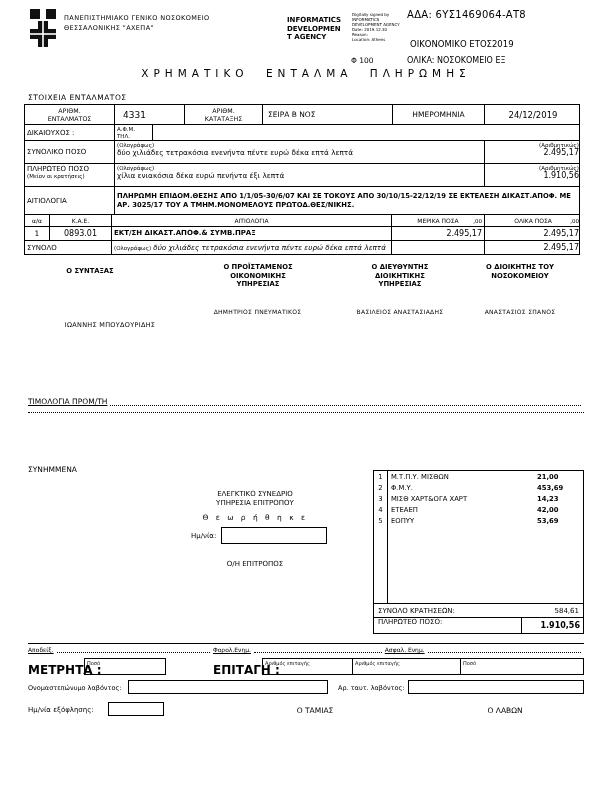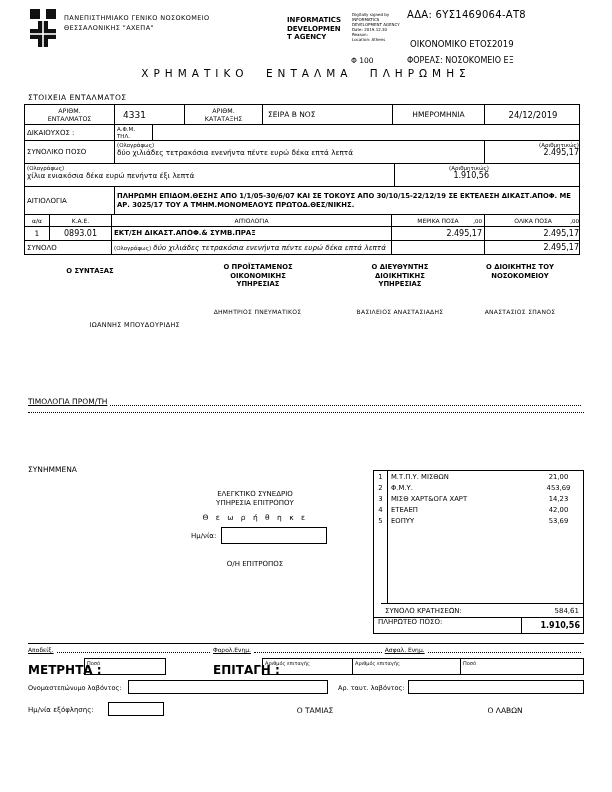--- a/index.html
+++ b/index.html
@@ -58,23 +58,23 @@
   .dbox { position:absolute; left:373px; top:470px; width:211px; height:164px;
           border:1px solid #000; display:flex; flex-direction:column; font-size:6.8px; }
   .dhead { position:relative; height:13px; flex:0 0 auto; }
   .dtitle { position:absolute; left:0; right:0; top:2px; text-align:center; text-decoration:underline; font-size:7px; }
   .dposo { position:absolute; right:6px; top:3px; font-size:6.5px; }
   .dbody { flex:1 1 auto; position:relative; }
   .vline { position:absolute; left:13px; top:0; bottom:0; width:1px; background:#000; }
   .drow { display:flex; height:11px; align-items:center; }
   .dno { width:13px; text-align:center; flex:0 0 auto; }
   .dlabel { flex:1; padding-left:4px; }
-  .damt { width:46px; text-align:center; padding-right:3px; flex:0 0 auto; }
+  .damt { width:46px; text-align:left; padding-right:3px; flex:0 0 auto;font-weight:bold; }
   .dsum { border-top:1px solid #000; height:14px; display:flex; align-items:center;
-          justify-content:space-between; padding:0 4px; font-size:7px; flex:0 0 auto;margin-left:7px; }
+          justify-content:space-between; padding:0 4px; font-size:7px; flex:0 0 auto; }
   .dpay { border-top:1px solid #000; height:16px; display:flex; align-items:flex-start;
           padding-left:4px; font-size:7px; flex:0 0 auto; }
   .dpayamt { margin-left:auto; border-left:1px solid #000; width:62px; height:100%;
              display:flex; align-items:center; justify-content:flex-end; padding-right:3px;
              font-size:8px; font-weight:bold; }
 
   
   .hline { border-top:1px solid #000; height:0; }
   .paylabels { font-size:6px; }
   .fbox { border:1px solid #000; position:absolute; }
@@ -120,21 +120,21 @@
     <div>Location: Athens</div>
   </div>
 
   <div class="abs ada" style="left:407px;top:9px">
     <span>ΑΔΑ:</span>
     <span>6ΥΣ1469064-ΑΤ8</span>
   </div>
 
   <div class="abs fiscal" style="left:410px;top:39px">ΟΙΚΟΝΟΜΙΚΟ ΕΤΟΣ2019</div>
   <div class="abs phi" style="left:351px;top:56px">Φ 100</div>
-  <div class="abs foreas" style="left:407px;top:56px">ΦΟΡΕΑΣ: ΝΟΣΟΚΟΜΕΙΟ ΕΞ</div>
+  <div class="abs foreas" style="left:407px;top:56px">ΟΛΙΚΑ: ΝΟΣΟΚΟΜΕΙΟ ΕΞ</div>
 
   <div class="abs title" style="left:0;top:67px;width:612px">ΧΡΗΜΑΤΙΚΟ ΕΝΤΑΛΜΑ ΠΛΗΡΩΜΗΣ</div>
 
   <div class="abs sec-label" style="left:28px;top:93px">ΣΤΟΙΧΕΙΑ ΕΝΤΑΛΜΑΤΟΣ</div>
 
   <div class="abs tbl" style="left:24px;top:104px">
 
     <div class="trow" style="min-height:20px">
       <div class="tc vc c lbl2" style="width:90px">
         <div>ΑΡΙΘΜ.</div>
@@ -167,20 +167,24 @@
         <div class="tiny">(Ολογράφως)</div>
         <div class="words">δύο χιλιάδες τετρακόσια ενενήντα πέντε ευρώ δέκα επτά λεπτά</div>
       </div>
       <div class="tc" style="width:96px">
         <div class="tiny r">(Αριθμητικώς)</div>
         <div class="amt">2.495,17</div>
       </div>
     </div>
 
     <div class="trow" style="min-height:23px">
+      <div class="tc" style="width:90px">
+        <div>ΠΛΗΡΩΤΕΟ ΠΟΣΟ</div>
+        <div class="tiny">(Μείον οι κρατήσεις)</div>
+      </div>
       <div class="tc" style="width:370px">
         <div class="tiny">(Ολογράφως)</div>
         <div class="words">χίλια ενιακόσια δέκα ευρώ πενήντα έξι λεπτά</div>
       </div>
       <div class="tc" style="width:96px">
         <div class="tiny r">(Αριθμητικώς)</div>
         <div class="amt">1.910,56</div>
       </div>
     </div>
 
@@ -250,21 +254,21 @@
   </div>
 
   <div class="abs sigtitle" style="left:465px;top:263px;width:110px">
     <div>Ο ΔΙΟΙΚΗΤΗΣ ΤΟΥ</div>
     <div>ΝΟΣΟΚΟΜΕΙΟΥ</div>
   </div>
 
   <div class="abs signame" style="left:185px;top:308px;width:145px">ΔΗΜΗΤΡΙΟΣ ΠΝΕΥΜΑΤΙΚΟΣ</div>
   <div class="abs signame" style="left:330px;top:308px;width:140px">ΒΑΣΙΛΕΙΟΣ ΑΝΑΣΤΑΣΙΑΔΗΣ</div>
   <div class="abs signame" style="left:455px;top:308px;width:130px">ΑΝΑΣΤΑΣΙΟΣ ΣΠΑΝΟΣ</div>
-  <div class="abs signame" style="left:40px;top:321px;width:140px;text-align:right;font-size:6.5px">ΙΩΑΝΝΗΣ ΜΠΟΥΔΟΥΡΙΔΗΣ</div>
+  <div class="abs signame" style="left:40px;top:321px;width:140px;text-align:center;font-size:6.5px">ΙΩΑΝΝΗΣ ΜΠΟΥΔΟΥΡΙΔΗΣ</div>
 
   <div class="abs leadrow" style="left:28px;top:397px;width:556px">
     <span style="font-size:7.5px">ΤΙΜΟΛΟΓΙΑ ΠΡΟΜ/ΤΗ</span>
     <span class="dots"></span>
   </div>
   <div class="abs" style="left:28px;top:412px;width:556px;border-bottom:1px dotted #000;height:1px"></div>
 
   <div class="abs" style="left:28px;top:465px;font-size:7.5px">ΣΥΝΗΜΜΕΝΑ</div>
 
   <div class="abs audit-t" style="left:180px;top:490px;width:150px">ΕΛΕΓΚΤΙΚΟ ΣΥΝΕΔΡΙΟ</div>

